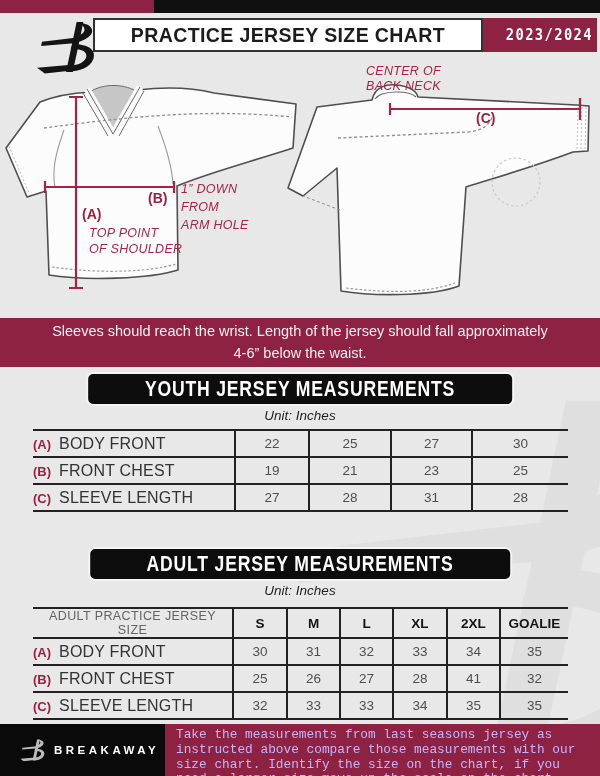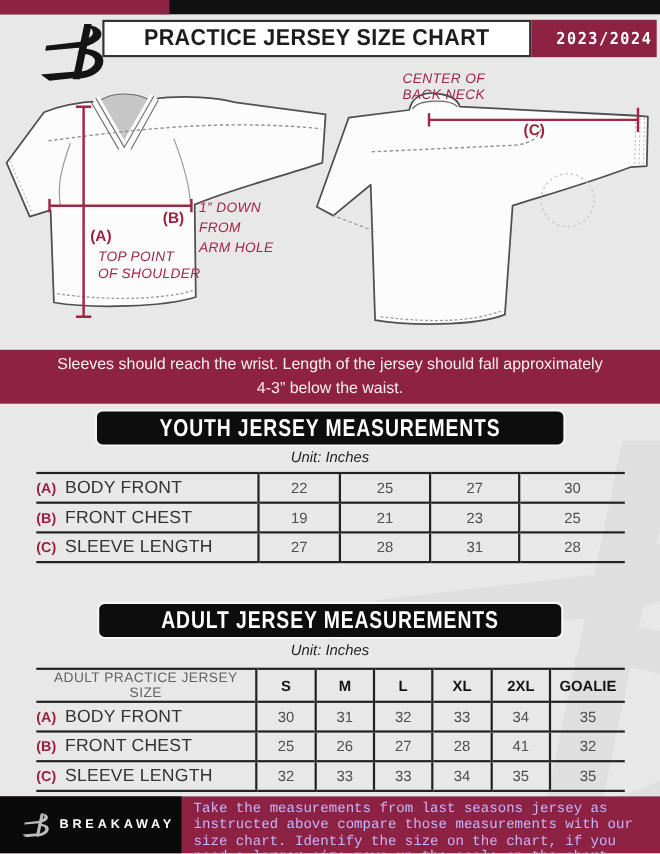--- a/index.html
+++ b/index.html
@@ -152,21 +152,21 @@
       <div>FROM</div>
       <div>ARM HOLE</div>
   </div>
   <span class="anno-key anno-c-key">(C)</span>
   <div class="anno anno-c-text">
     <div>CENTER OF</div>
       <div>BACK NECK</div>
   </div>
 
   <div class="notice">
-    <div>Sleeves should reach the wrist. Length of the jersey should fall approximately 4-3” below the waist.</div>
+    <div>Sleeves should reach the wrist. Length of the jersey should fall approximately 4-6” below the waist.</div>
   </div>
 
   <div class="pill pill-youth">
     <span>YOUTH JERSEY MEASUREMENTS</span>
   </div>
   <div class="unit unit-youth">Unit: Inches</div>
 
   <table class="size table-youth">
     <colgroup>
         <col style="width:202px">

